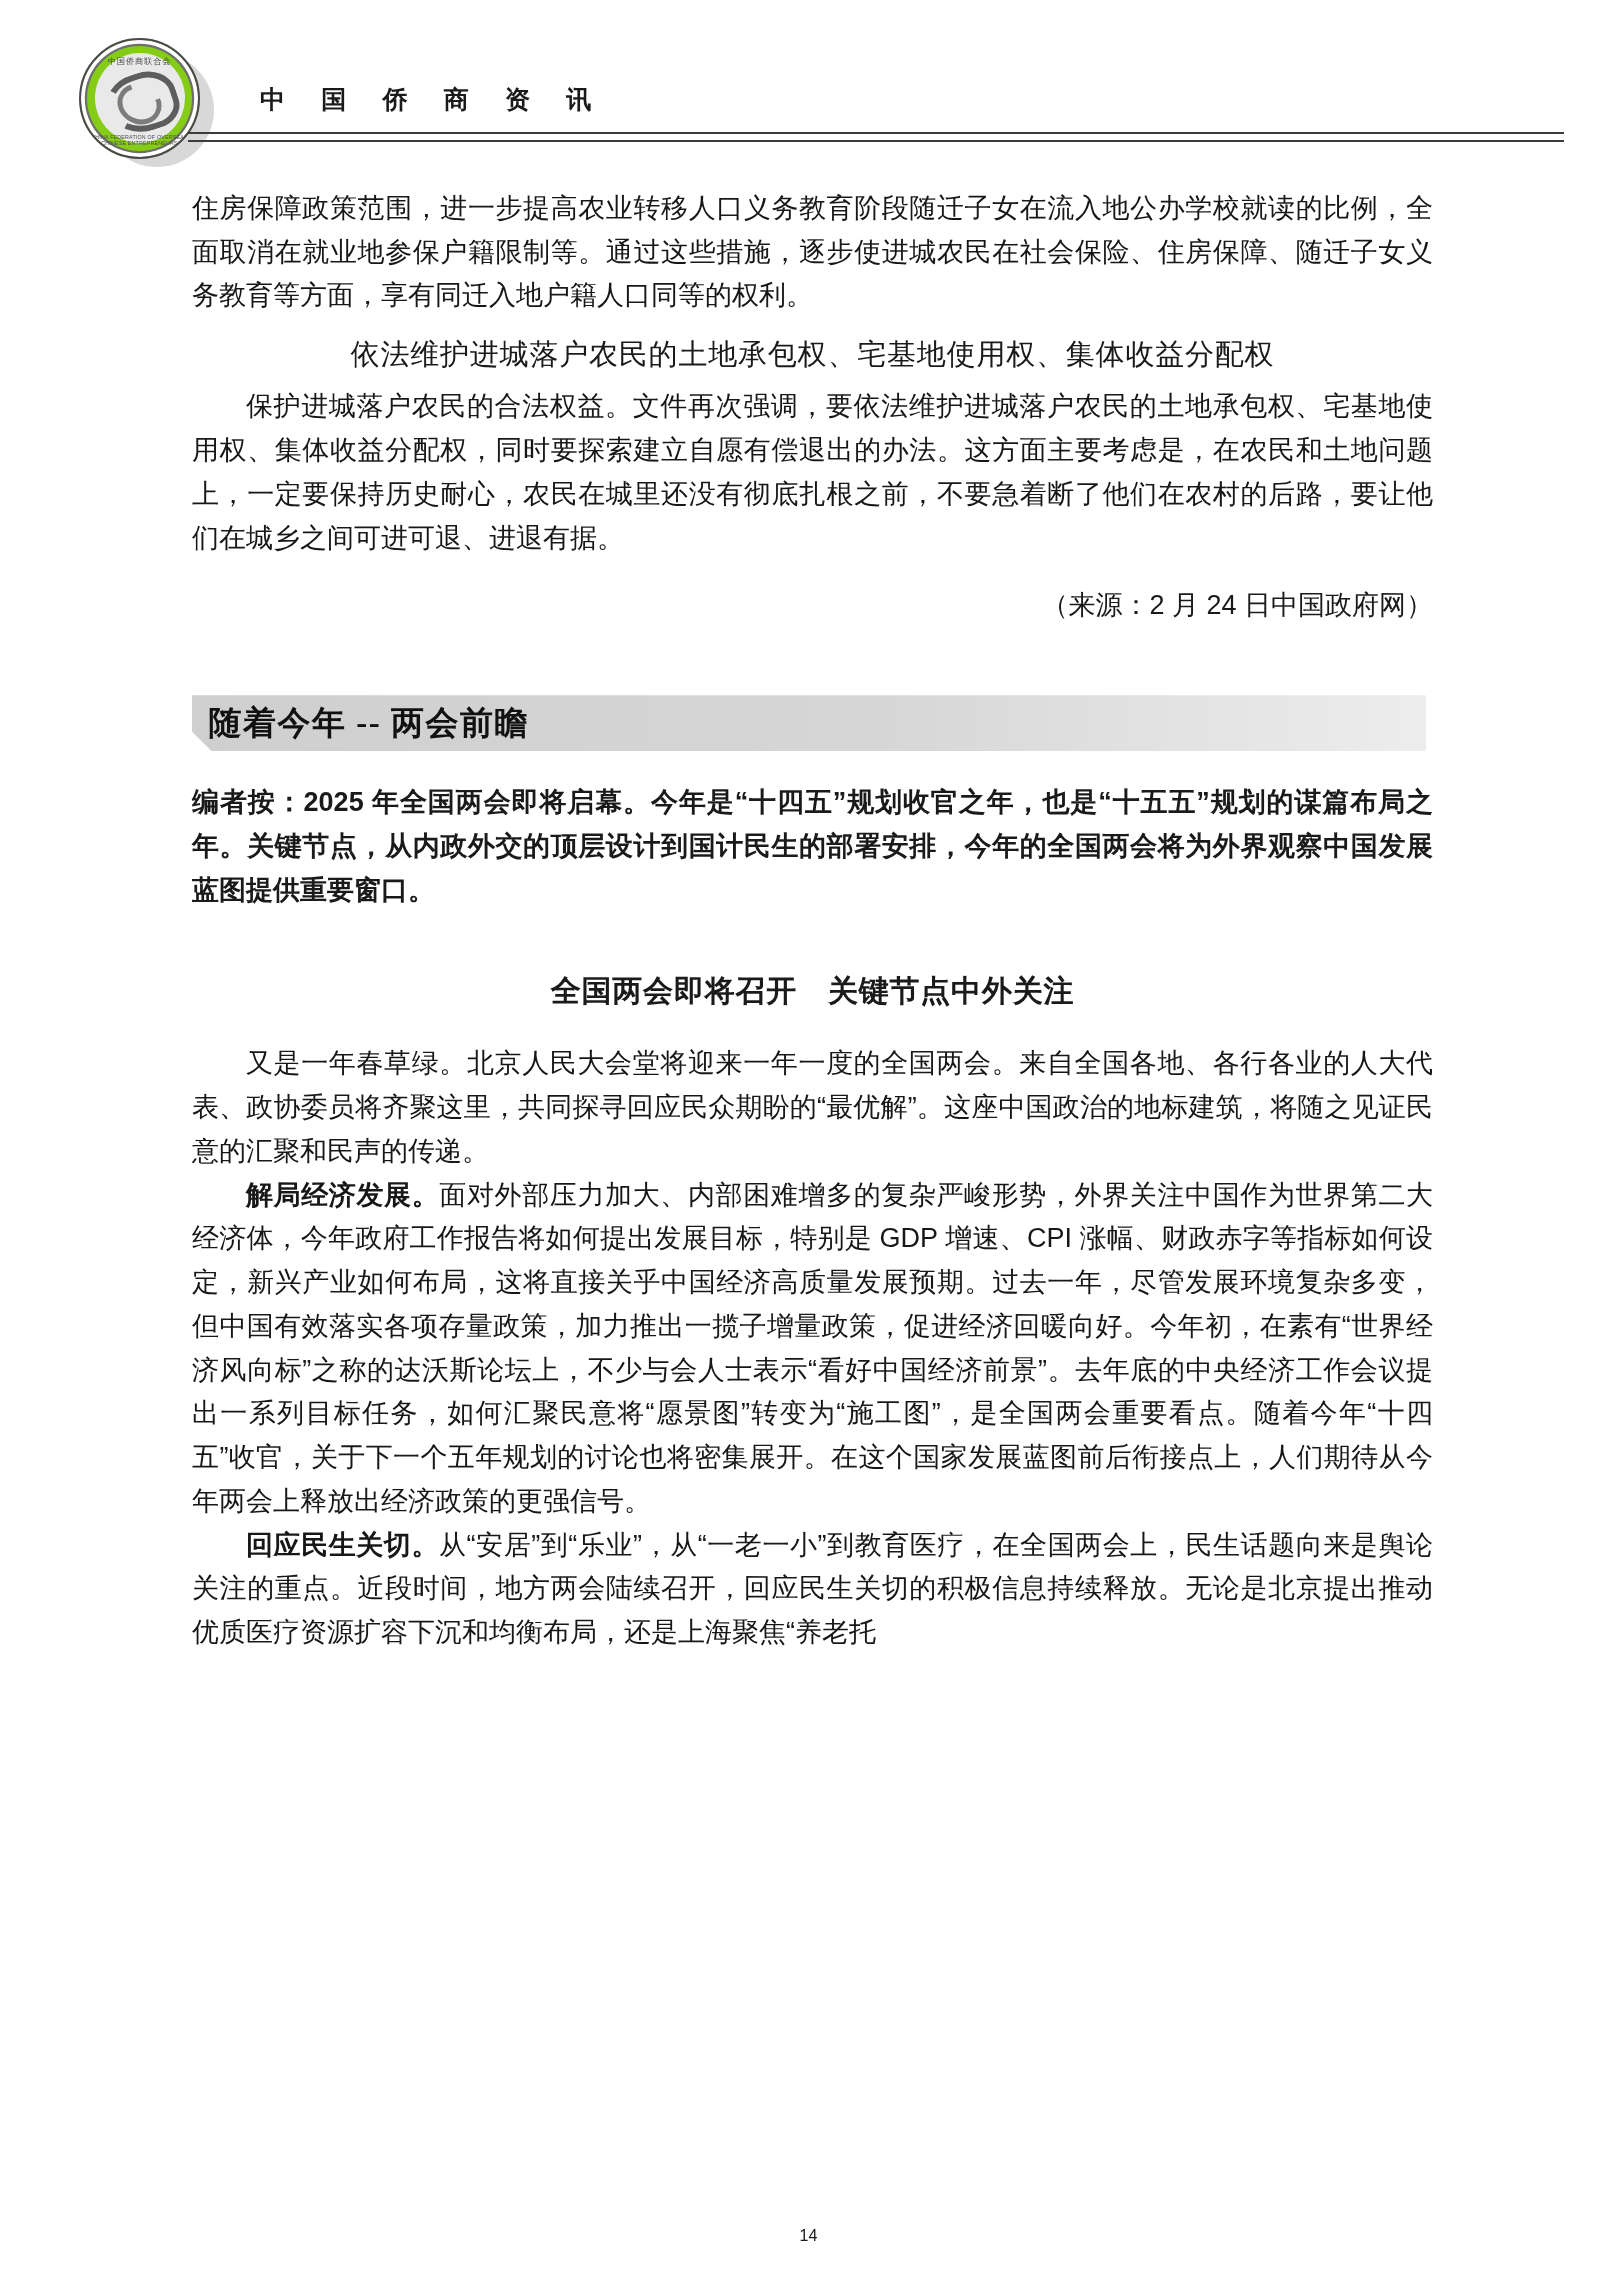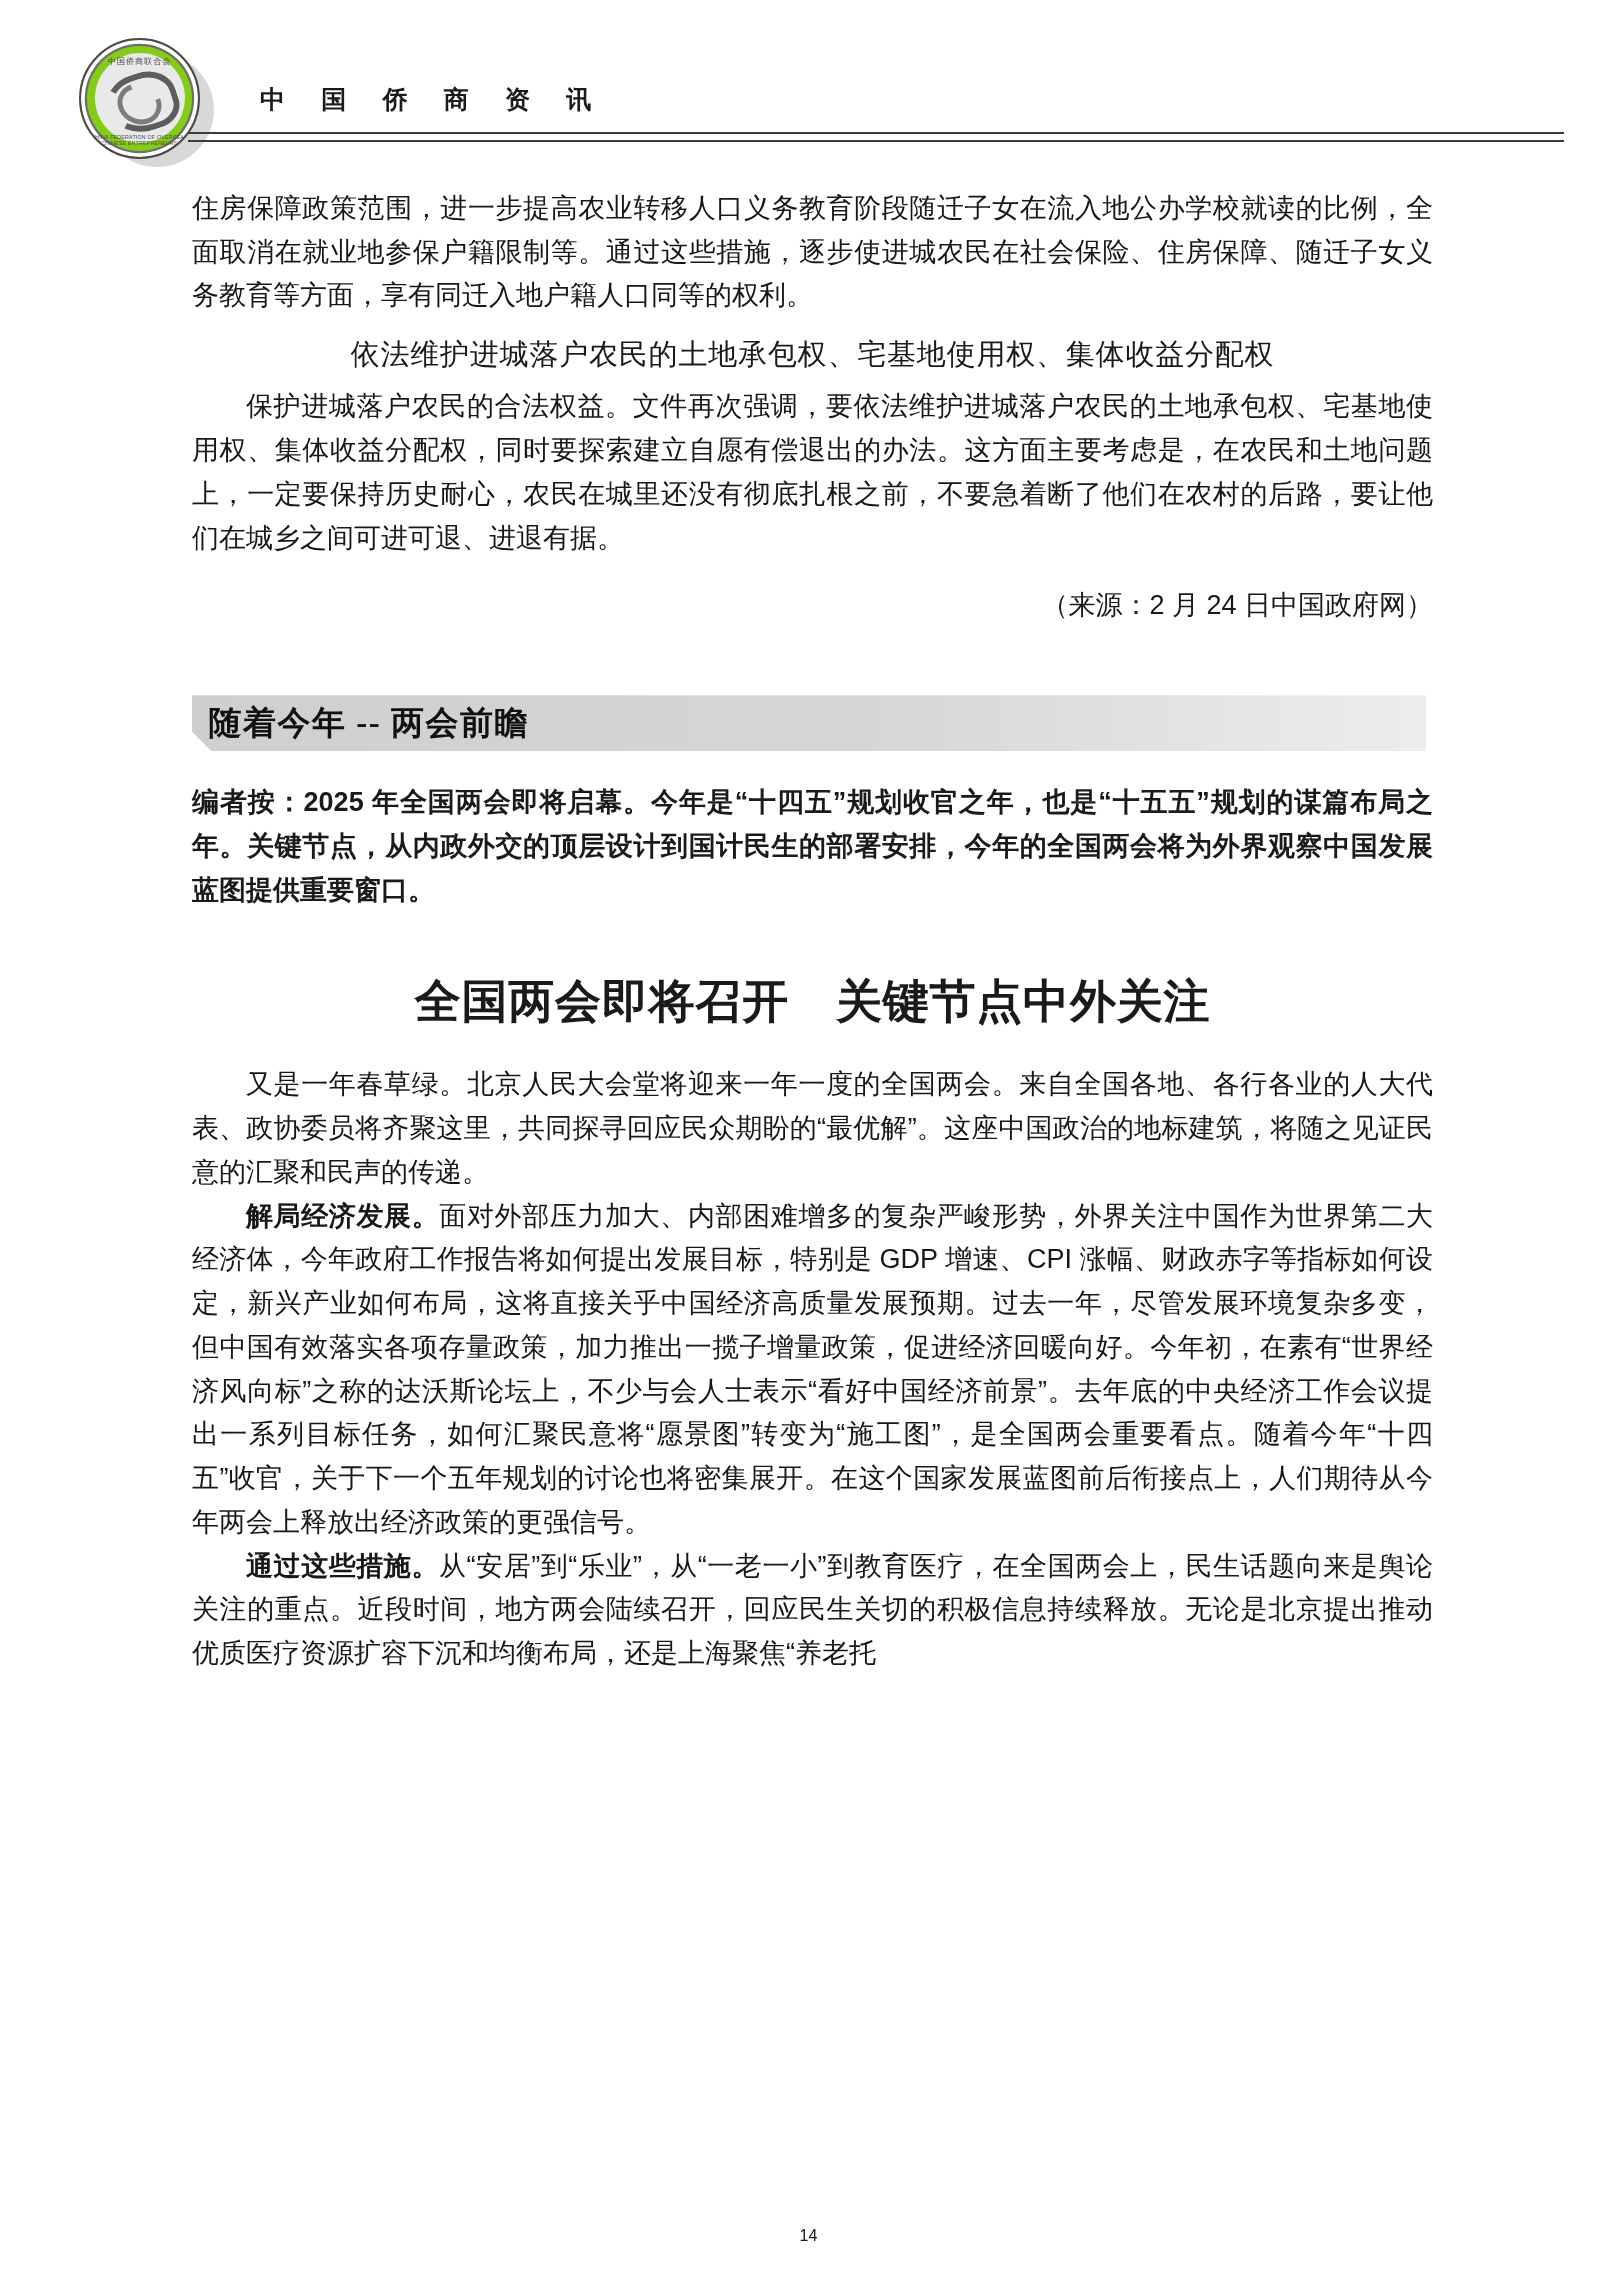--- a/index.html
+++ b/index.html
@@ -186,21 +186,21 @@
   .editor-note {
     font-size: 27px;
     font-weight: bold;
     line-height: 1.62;
     text-align: justify;
     text-justify: inter-ideograph;
     margin: 0;
   }
 
   .article-title {
-    font-size: 46px;
+    font-size: 30px;
     font-weight: bold;
     text-align: center;
     margin: 59px 0 30px 0;
     letter-spacing: 0.8px;
   }
   .lead-bold { font-weight: bold; }
 
   .page-number {
     position: absolute;
     left: 0;
@@ -245,18 +245,18 @@
   </div>
 
   <p class="editor-note">编者按：2025 年全国两会即将启幕。今年是“十四五”规划收官之年，也是“十五五”规划的谋篇布局之年。关键节点，从内政外交的顶层设计到国计民生的部署安排，今年的全国两会将为外界观察中国发展蓝图提供重要窗口。</p>
 
   <div class="article-title">全国两会即将召开　关键节点中外关注</div>
 
   <p class="body-text indent">又是一年春草绿。北京人民大会堂将迎来一年一度的全国两会。来自全国各地、各行各业的人大代表、政协委员将齐聚这里，共同探寻回应民众期盼的“最优解”。这座中国政治的地标建筑，将随之见证民意的汇聚和民声的传递。</p>
 
   <p class="body-text indent"><span class="lead-bold">解局经济发展。</span><span>面对外部压力加大、内部困难增多的复杂严峻形势，外界关注中国作为世界第二大经济体，今年政府工作报告将如何提出发展目标，特别是 GDP 增速、CPI 涨幅、财政赤字等指标如何设定，新兴产业如何布局，这将直接关乎中国经济高质量发展预期。过去一年，尽管发展环境复杂多变，但中国有效落实各项存量政策，加力推出一揽子增量政策，促进经济回暖向好。今年初，在素有“世界经济风向标”之称的达沃斯论坛上，不少与会人士表示“看好中国经济前景”。去年底的中央经济工作会议提出一系列目标任务，如何汇聚民意将“愿景图”转变为“施工图”，是全国两会重要看点。随着今年“十四五”收官，关于下一个五年规划的讨论也将密集展开。在这个国家发展蓝图前后衔接点上，人们期待从今年两会上释放出经济政策的更强信号。</span></p>
 
-  <p class="body-text indent"><span class="lead-bold">通过这些措施。</span><span>从“安居”到“乐业”，从“一老一小”到教育医疗，在全国两会上，民生话题向来是舆论关注的重点。近段时间，地方两会陆续召开，回应民生关切的积极信息持续释放。无论是北京提出推动优质医疗资源扩容下沉和均衡布局，还是上海聚焦“养老托</span></p>
+  <p class="body-text indent"><span class="lead-bold">回应民生关切。</span><span>从“安居”到“乐业”，从“一老一小”到教育医疗，在全国两会上，民生话题向来是舆论关注的重点。近段时间，地方两会陆续召开，回应民生关切的积极信息持续释放。无论是北京提出推动优质医疗资源扩容下沉和均衡布局，还是上海聚焦“养老托</span></p>
 
 </div>
 
 <div class="page-number">14</div>
 
 
 </body></html>

